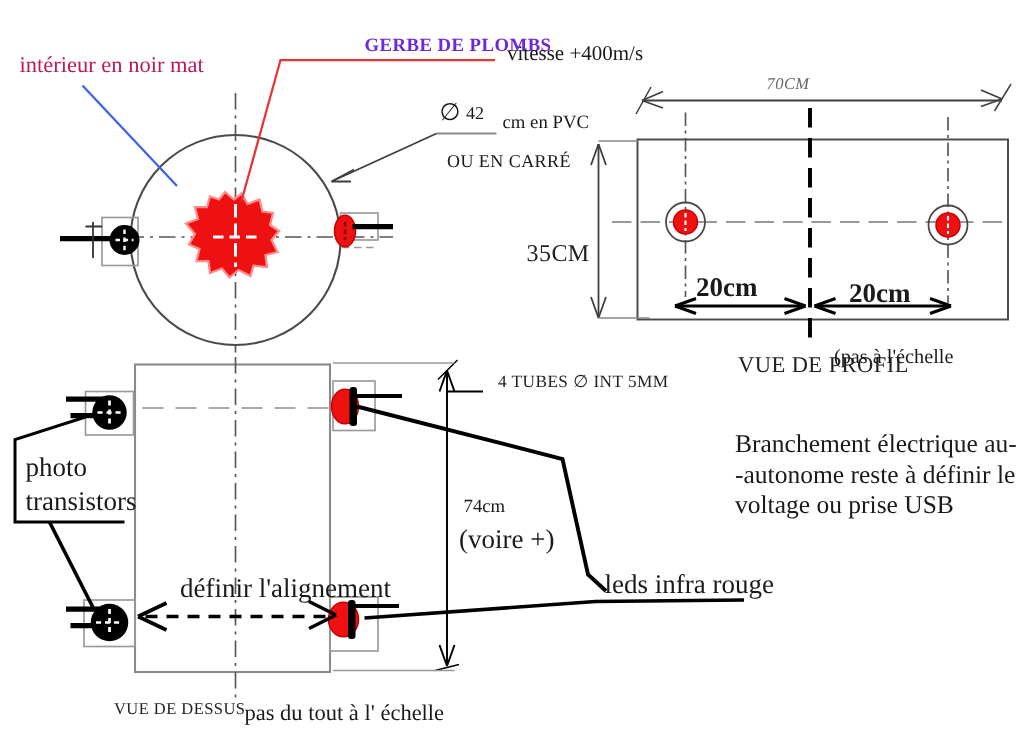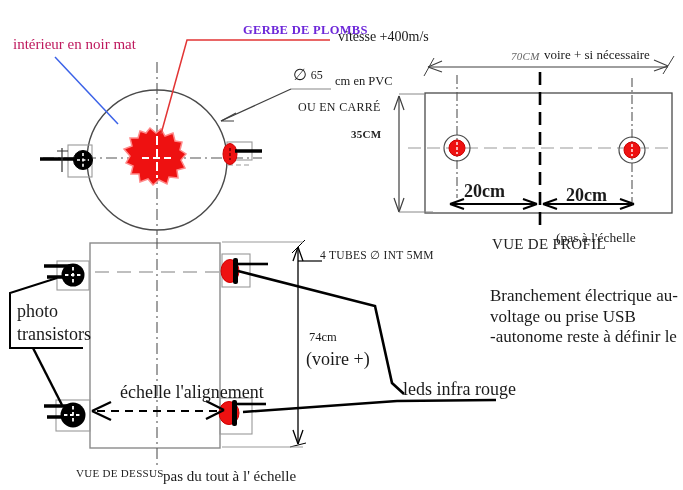--- a/index.html
+++ b/index.html
@@ -171,56 +171,55 @@
   </svg>
 
   <div class="lbl blue" style="left:13px;top:36px;font-size:15px;">intérieur en noir mat</div>
 
   <div class="lbl navy caps" style="left:220px;top:24px;font-size:12.5px;">GERBE DE PLOMBS</div>
 
   <div class="lbl" style="left:338px;top:29px;font-size:14px;">vitesse +400m/s</div>
 
   <div class="lbl" style="left:293px;top:66px;font-size:15px;">
     <span class="sym" style="font-size:16px;">∅</span>
-    <span style="font-size:12px;vertical-align:1px;">65</span>
+    <span style="font-size:12px;vertical-align:1px;">42</span>
   </div>
 
   <div class="lbl" style="left:335px;top:75px;font-size:12.5px;">cm en PVC</div>
 
   <div class="lbl caps" style="left:298px;top:101px;font-size:12px;">OU EN CARRÉ</div>
 
   <div class="lbl gray caps" style="left:511px;top:50px;font-size:11px;">70CM</div>
 
-  <div class="lbl" style="left:544px;top:48px;font-size:13px;">voire + si nécessaire</div>
-
-  <div class="lbl dark caps" style="left:351px;top:128px;font-size:11px;font-weight:bold;">35CM</div>
+
+  <div class="lbl dark caps" style="left:351px;top:161px;font-size:16px;">35CM</div>
 
   <div class="lbl" style="left:464px;top:182px;font-size:18px;font-weight:600;">20cm</div>
 
   <div class="lbl" style="left:566px;top:186px;font-size:18px;font-weight:600;">20cm</div>
 
   <div class="lbl dark caps" style="left:492px;top:236px;font-size:15px;">VUE DE PROFIL</div>
 
   <div class="lbl" style="left:556px;top:231px;font-size:13.5px;">(pas à l'échelle</div>
 
-  <div class="lbl dark caps" style="left:320px;top:249px;font-size:11.5px;">4 TUBES ∅ INT 5MM</div>
+  <div class="lbl dark caps" style="left:332px;top:249px;font-size:11.5px;">4 TUBES ∅ INT 5MM</div>
 
   <div class="lbl" style="left:309px;top:331px;font-size:12.5px;">74cm</div>
 
   <div class="lbl" style="left:306px;top:350px;font-size:18px;">(voire +)</div>
 
   <div class="lbl wrap" style="left:17px;top:300px;font-size:18px;width:108px;line-height:1.25;">photo transistors</div>
 
-  <div class="lbl" style="left:120px;top:383px;font-size:18px;">échelle l'alignement</div>
+  <div class="lbl" style="left:120px;top:383px;font-size:18px;">définir l'alignement</div>
 
   <div class="lbl" style="left:403px;top:380px;font-size:18px;">leds infra rouge</div>
 
   <div class="lbl dark caps" style="left:76px;top:467px;font-size:11px;">VUE DE DESSUS</div>
 
   <div class="lbl" style="left:163px;top:468px;font-size:15px;">pas du tout à l' échelle</div>
 
   <div class="lbl" style="left:490px;top:286px;font-size:17px;line-height:1.22;">
     <div>Branchement électrique au-</div>
+    <div>-autonome reste à définir le</div>
     <div>voltage ou prise USB</div>
-    <div>-autonome reste à définir le</div>
   </div>
 
 </div>
 
 </body></html>

